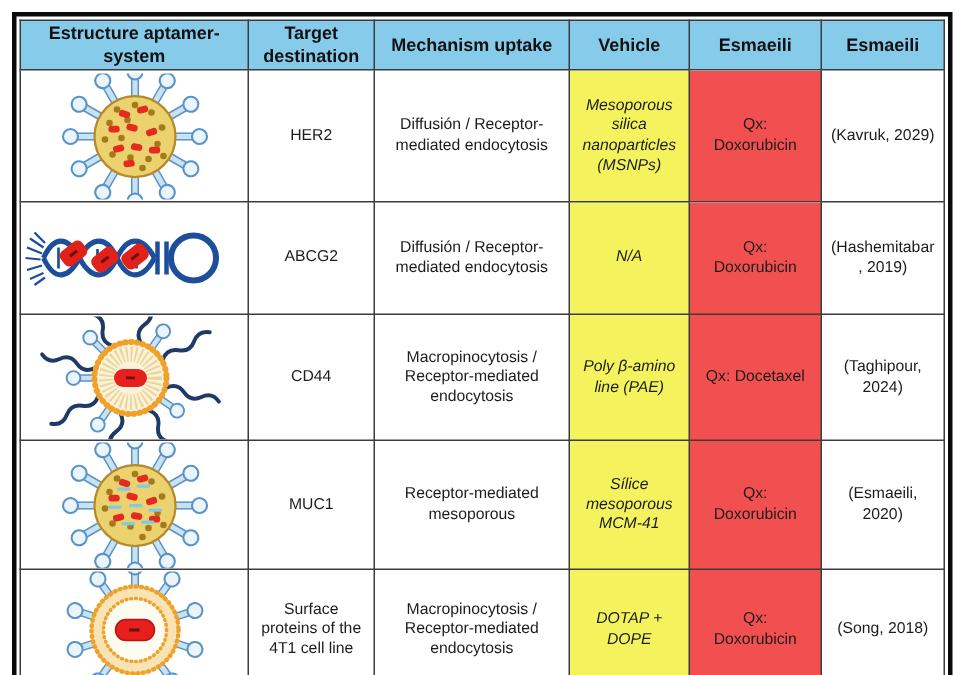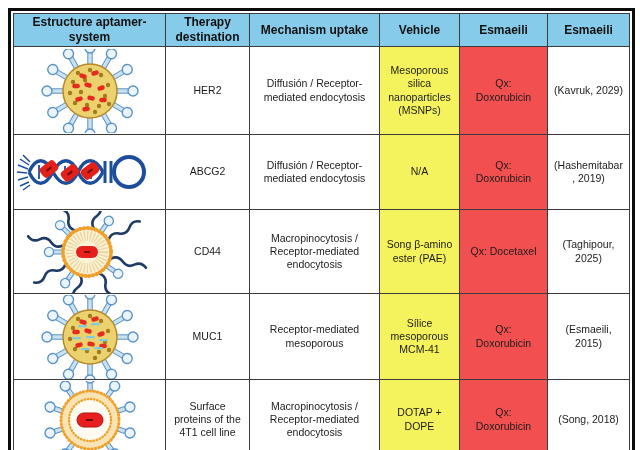--- a/index.html
+++ b/index.html
@@ -8,21 +8,21 @@
   .twrap{position:absolute;left:8px;top:8px;border:3px solid #0b0b0b;background:#fff;padding:2px;}
   table{border-collapse:collapse;table-layout:fixed;width:616px;}
   th,td{border:1px solid #3c3c3c;text-align:center;vertical-align:middle;
         padding:0 4px;overflow:hidden;line-height:1.25;}
   th{background:var(--header-bg);font-size:12px;font-weight:700;color:#111;}
   td{font-size:10.5px;}
   col.c1{width:152px}col.c2{width:84px}col.c3{width:130px}
   col.c4{width:80px}col.c5{width:88px}col.c6{width:82px}
   tr.hd{height:33px}tr.r1{height:88px}tr.r2{height:75px}
   tr.r3{height:84px}tr.r4{height:86px}tr.r5{height:80px}
-  td.vehicle{background:var(--vehicle-bg);}
+  td.vehicle{background:var(--vehicle-bg);font-style:italic;}
   td.therapy{background:var(--therapy-bg);}
   .qx{font-weight:400;}
   .qx.block{display:block;}
   td.illu{padding:0;}
   td.illu svg{display:block;margin:0 auto;}
 </style>
 </head>
 <body>
 
 <div class="canvas">
@@ -32,21 +32,21 @@
         <col class="c1">
           <col class="c2">
           <col class="c3">
           <col class="c4">
           <col class="c5">
           <col class="c6">
       </colgroup>
       <thead>
         <tr class="hd">
           <th>Estructure aptamer-system</th>
-          <th>Therapy destination</th>
+          <th>Target destination</th>
           <th>Mechanism uptake</th>
           <th>Vehicle</th>
           <th>Esmaeili</th>
           <th>Esmaeili</th>
         </tr>
       </thead>
       <tbody>
 
         <tr class="r1">
           <td class="illu">
@@ -188,26 +188,26 @@
               </g>
               <circle cx="72" cy="41" r="23" fill="#FBF2D8"></circle>
               <circle cx="72" cy="41" r="16" fill="none" stroke="#EBD49A" stroke-width="10" stroke-dasharray="1.2 1.8"></circle>
               <circle cx="72" cy="41" r="24" fill="none" stroke="#F0A12C" stroke-width="4" stroke-dasharray="0.5 3.4" stroke-linecap="round"></circle>
               <rect x="61" y="35" width="22" height="12" rx="6" fill="#E8201D"></rect>
               <rect x="69" y="40" width="6" height="1.8" fill="#6E0F0C"></rect>
             </svg>
           </td>
           <td>CD44</td>
           <td>Macropinocytosis / Receptor-mediated endocytosis</td>
-          <td class="vehicle">Song β-amino ester (PAE)</td>
+          <td class="vehicle">Poly β-amino line (PAE)</td>
           <td class="therapy">
             <span class="qx">Qx:</span>
             <span>Docetaxel</span>
           </td>
-          <td>(Taghipour, 2025)</td>
+          <td>(Taghipour, 2024)</td>
         </tr>
 
         <tr class="r4">
           <td class="illu">
             <svg width="150" height="84" viewBox="0 0 150 84">
               <defs>
                 <g id="pinC">
                   <rect x="-2.2" y="-40" width="4.4" height="15" fill="#C8E2F2" stroke="#5C93C6" stroke-width="1"></rect>
                   <circle cx="0" cy="-43" r="5" fill="#EAF4FB" stroke="#5C93C6" stroke-width="1.4"></circle>
                 </g>
@@ -262,21 +262,21 @@
               </g>
             </svg>
           </td>
           <td>MUC1</td>
           <td>Receptor-mediated mesoporous</td>
           <td class="vehicle">Sílice mesoporous MCM-41</td>
           <td class="therapy">
             <span class="qx block">Qx:</span>
             <span>Doxorubicin</span>
           </td>
-          <td>(Esmaeili, 2015)</td>
+          <td>(Esmaeili, 2020)</td>
         </tr>
 
         <tr class="r5">
           <td class="illu">
             <svg width="150" height="78" viewBox="0 0 150 78">
               <defs>
                 <g id="pinD">
                   <rect x="-2.2" y="-40" width="4.4" height="13" fill="#C8E2F2" stroke="#5C93C6" stroke-width="1"></rect>
                   <circle cx="0" cy="-42" r="5" fill="#EAF4FB" stroke="#5C93C6" stroke-width="1.4"></circle>
                 </g>

